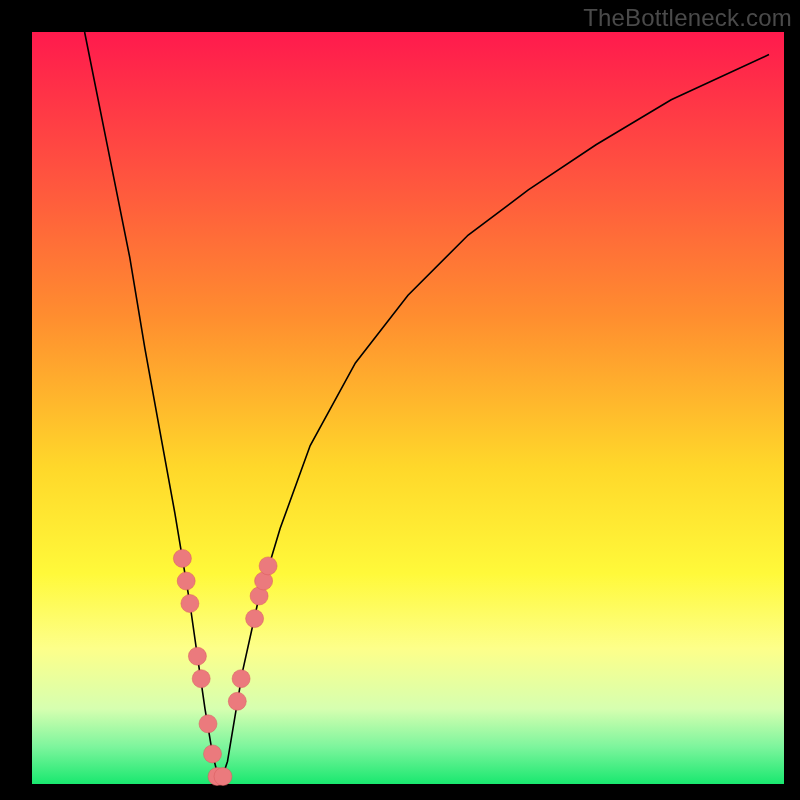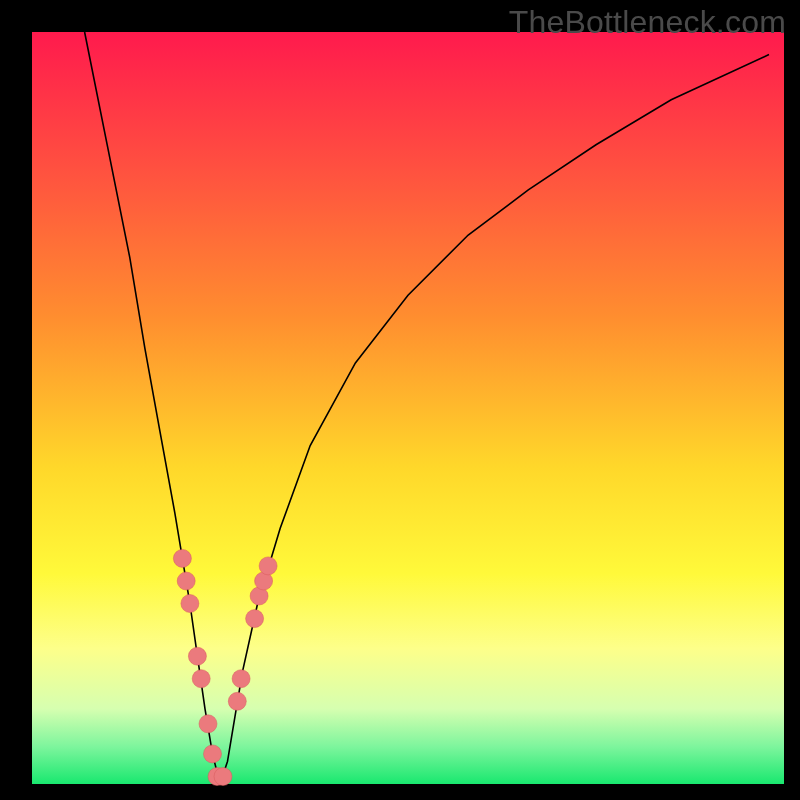--- a/index.html
+++ b/index.html
@@ -28,23 +28,23 @@
       #fff93a 72%,
       #fdff8a 82%,
       #d6ffb0 90%,
       #7ef59d 95%,
       #19e86f 100%
     );
   }
   .watermark {
     position: absolute;
     top: 4px;
-    right: 14px;
+    right: 8px;
     color: #4a4a4a;
-    font-size: 32px;
+    font-size: 24px;
     font-weight: 400;
     letter-spacing: 0.2px;
     user-select: none;
   }
   svg.curve {
     position: absolute;
     left: 0; top: 0;
   }
   .curve path {
     fill: none;

